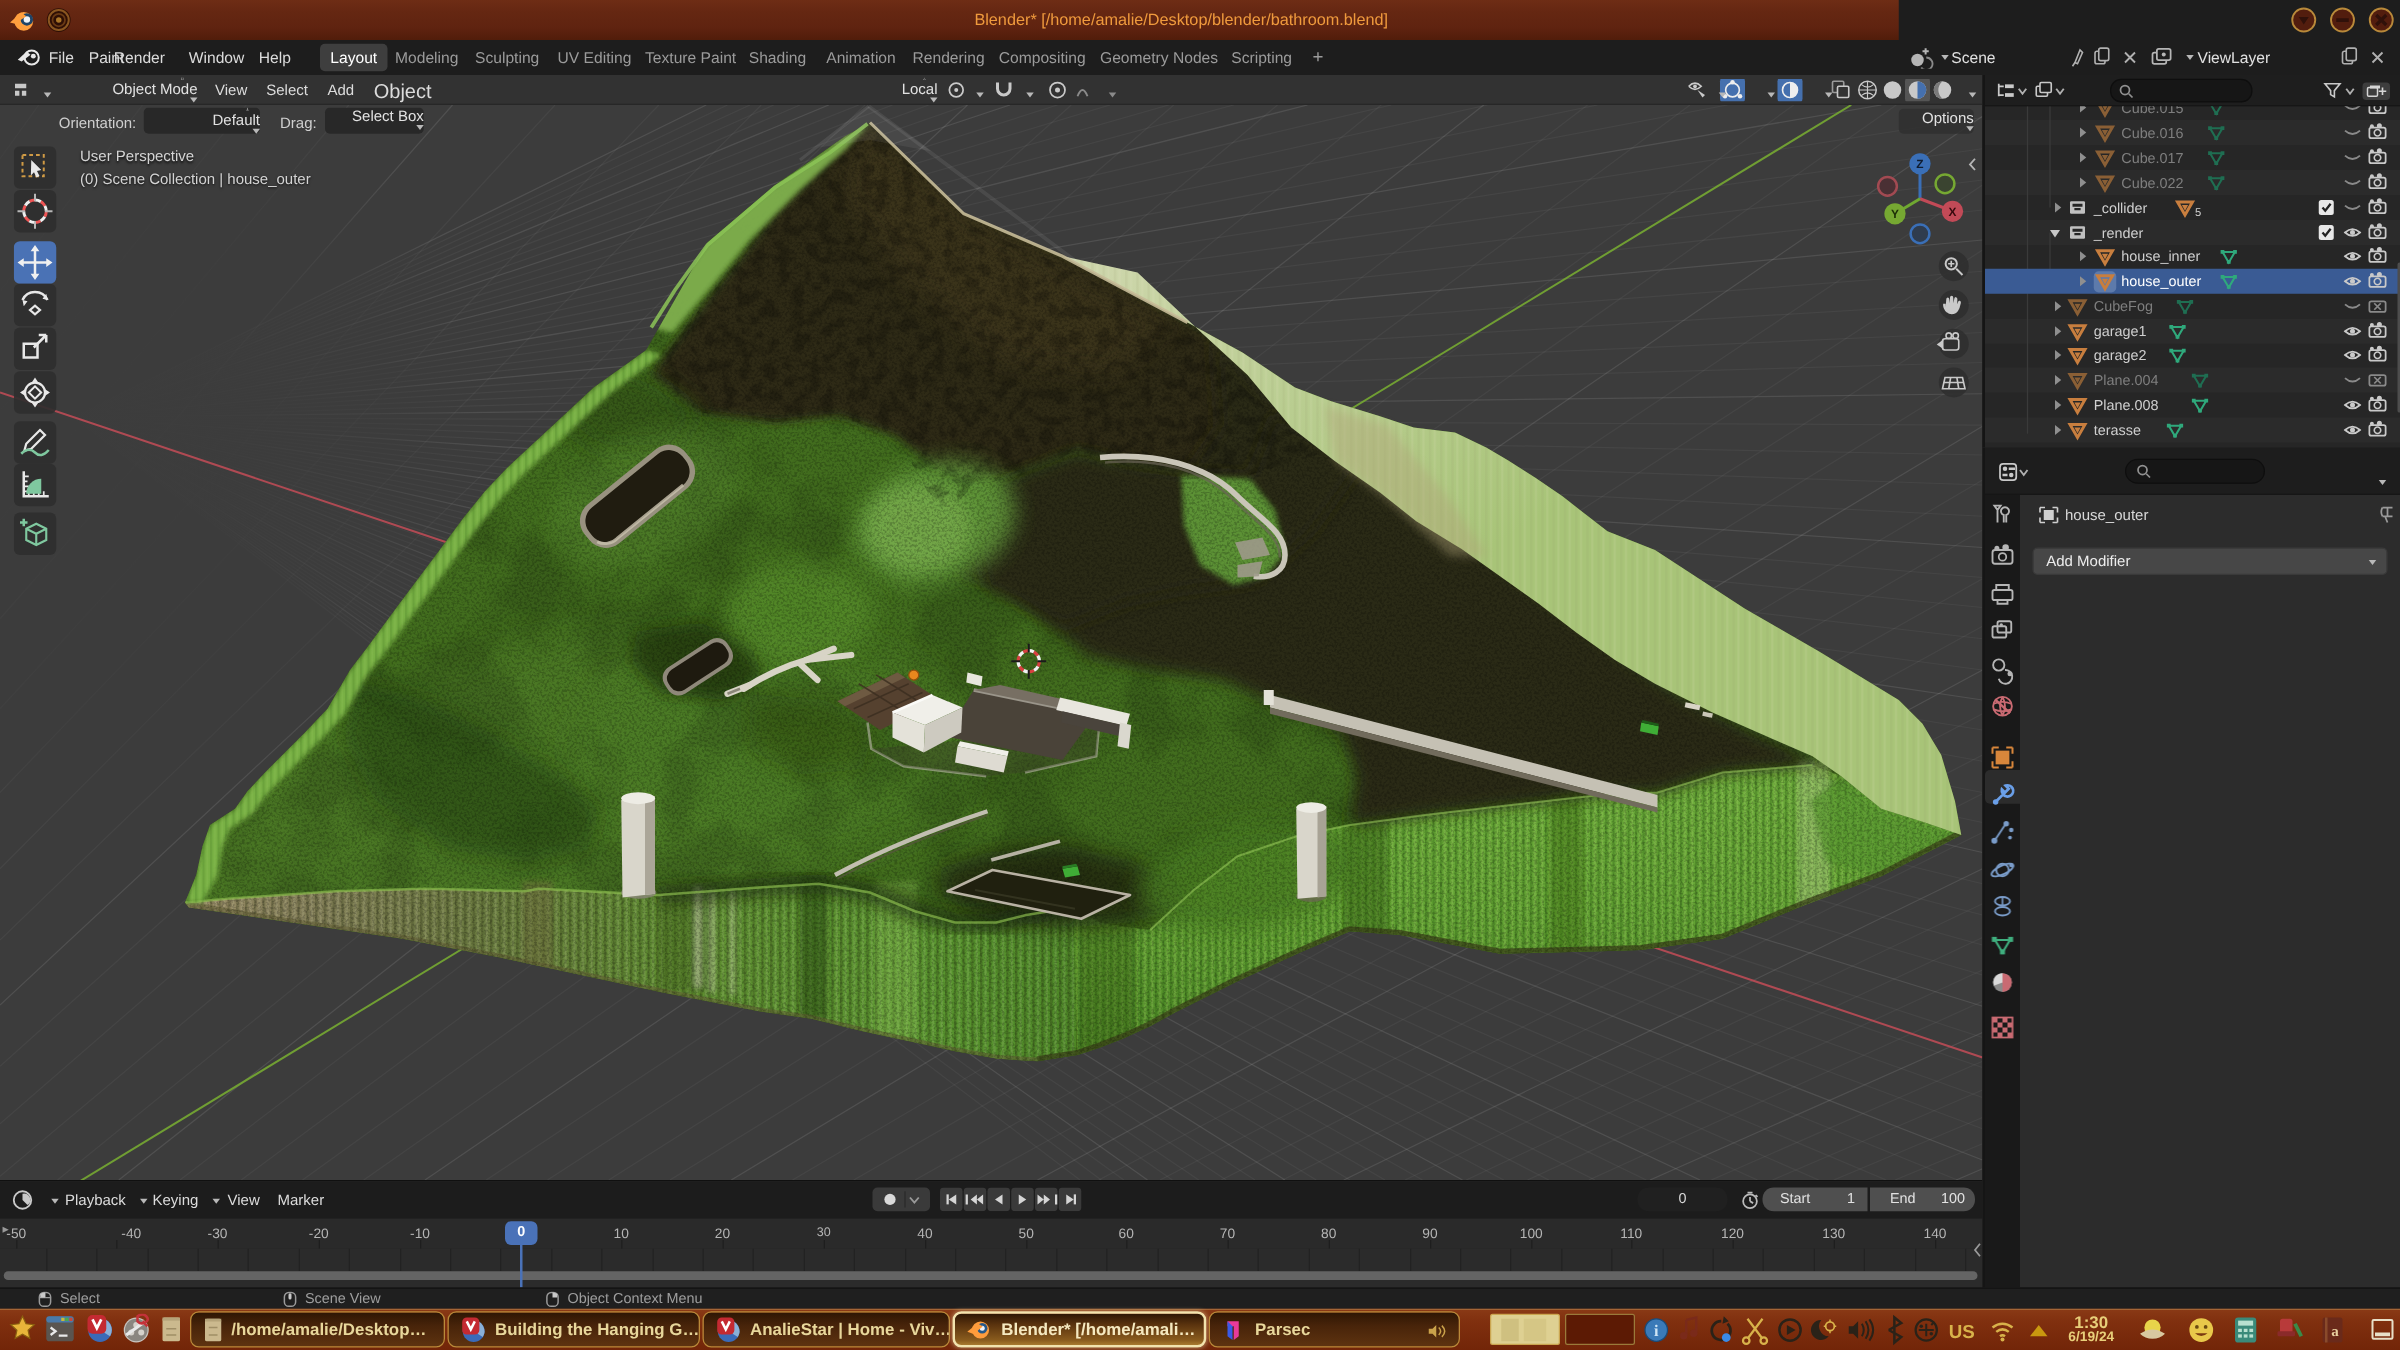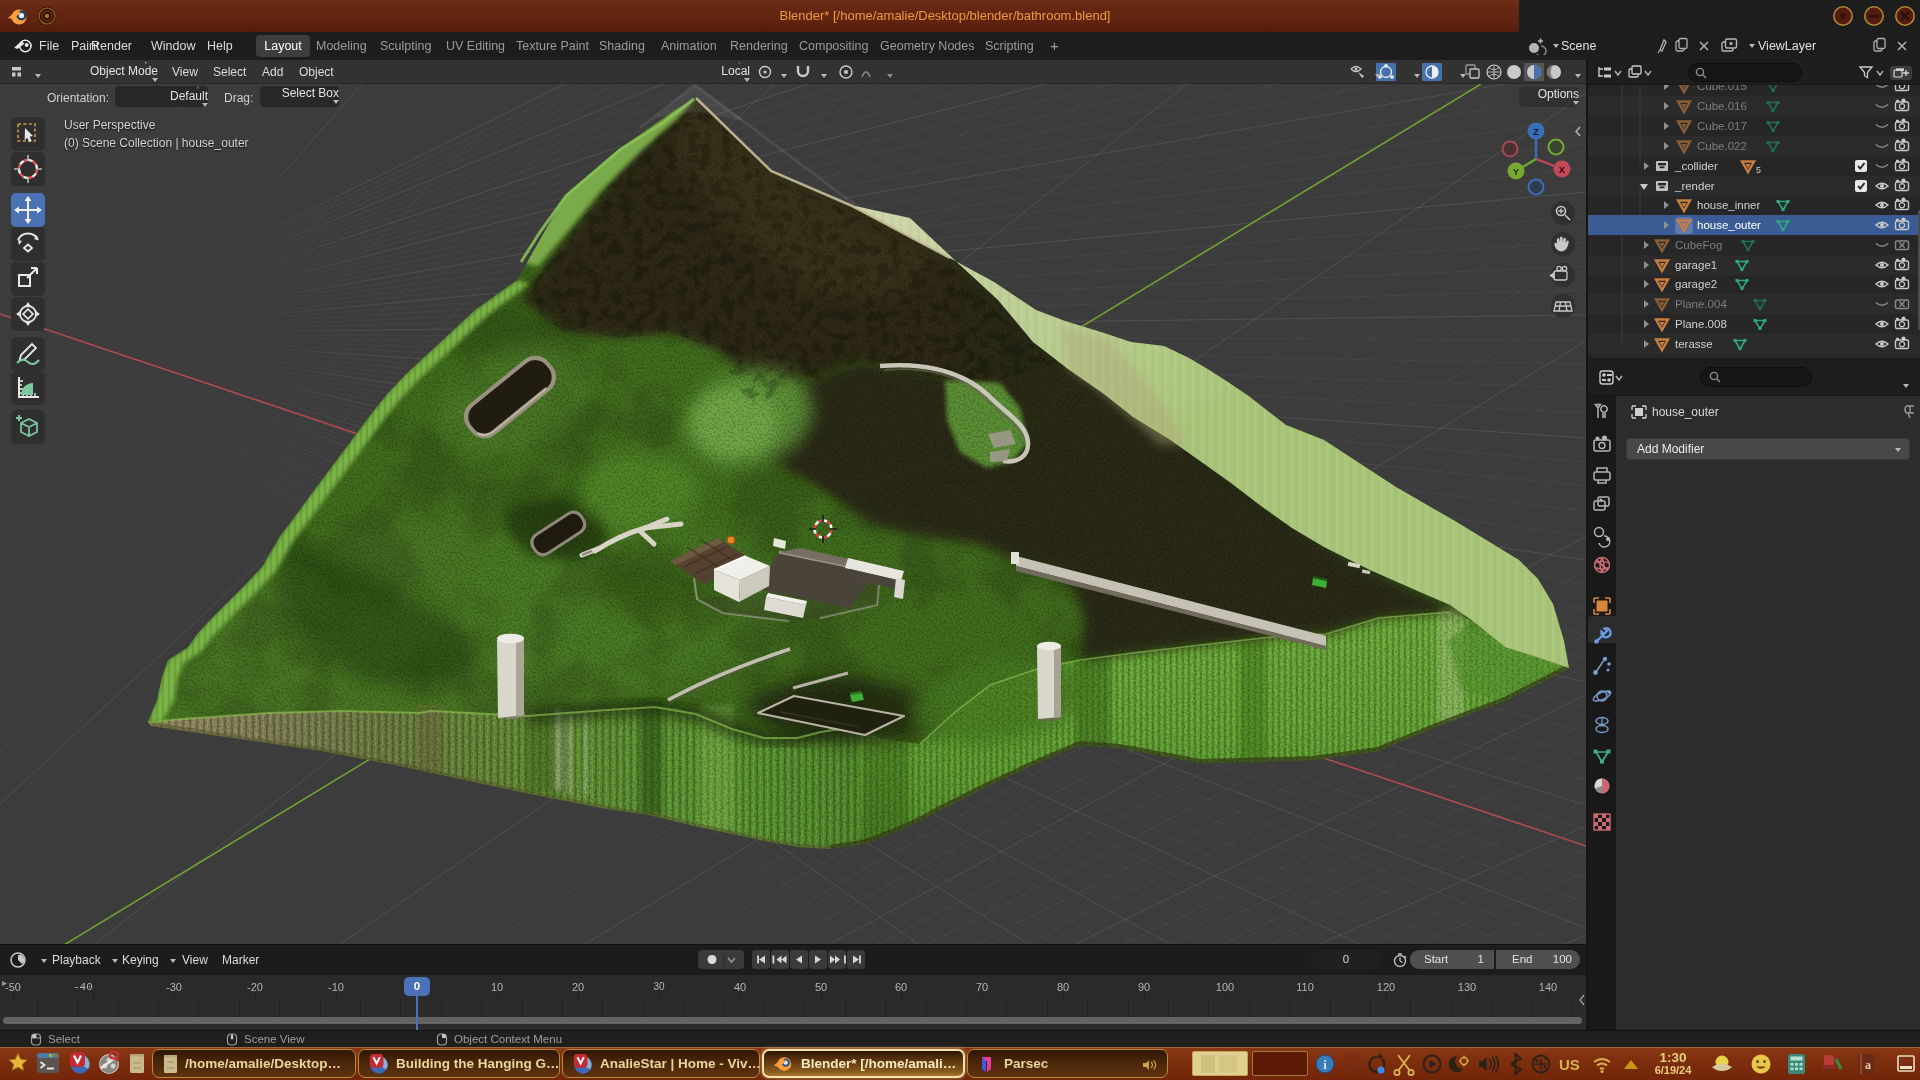--- a/index.html
+++ b/index.html
@@ -555,21 +555,21 @@
       <rect x="1" y="1" width="3" height="3" fill="#cfcfcf"></rect>
           <rect x="10" y="1" width="3" height="3" fill="#cfcfcf"></rect>
       <rect x="1" y="10" width="3" height="3" fill="#cfcfcf"></rect>
           <rect x="10" y="10" width="3" height="3" fill="#cfcfcf"></rect>
     </svg>
     Object Mode <span class="caret" style="margin-left:8px"></span>
   </div>
   <div class="menu abs" style="left:172px;top:5px;font-size:12px">View</div>
   <div class="menu abs" style="left:213px;top:5px;font-size:12px">Select</div>
   <div class="menu abs" style="left:262px;top:5px;font-size:12px">Add</div>
-  <div class="menu abs" style="left:299px;top:5px;font-size:12px">Object</div>
+  <div class="menu abs" style="left:299px;top:5px;font-size:16px">Object</div>
 
   <div class="ddbox abs" style="left:668px;top:2px;width:82px;height:20px;padding-left:6px;background:transparent;">
     <svg width="13" height="13" viewBox="0 0 13 13" style="margin-right:4px">
       <path d="M6.5 1 v11 M1 11 l5.5-4 M12 11 l-5.5-4" stroke="#cfcfcf" stroke-width="1.3" fill="none"></path>
       <circle cx="6.5" cy="1.5" r="1.5" fill="#cfcfcf"></circle>
           <circle cx="1.5" cy="11" r="1.5" fill="#cfcfcf"></circle>
       <circle cx="11.5" cy="11" r="1.5" fill="#cfcfcf"></circle>
     </svg>
     Local <span class="caret" style="margin-left:10px"></span>
   </div>
@@ -755,21 +755,21 @@
   </svg>
   <div class="abs" style="left:1410px;top:5px;width:84px;height:19px;background:#4f4f4f;border-radius:9px 0 0 9px;
     color:#e2e2e2;font-size:11.5px;line-height:19px;">
     <span style="margin-left:14px">Start</span><span style="float:right;margin-right:10px">1</span></div>
   <div class="abs" style="left:1496px;top:5px;width:84px;height:19px;background:#4f4f4f;border-radius:0 9px 9px 0;
     color:#e2e2e2;font-size:11.5px;line-height:19px;">
     <span style="margin-left:16px">End</span><span style="float:right;margin-right:8px">100</span></div>
 
   <div class="abs" style="left:0;top:30px;width:1586px;height:24px;background:#2a2a2a;"></div>
   <div class="abs" style="left:-7px;top:36px;width:40px;text-align:center;color:#b5b5b5;font-size:11px;">-50</div>
-<div class="abs" style="left:73px;top:36px;width:40px;text-align:left;color:#b5b5b5;font-size:11px;font-family:Liberation Mono, monospace;">-40</div>
+<div class="abs" style="left:73px;top:36px;width:40px;text-align:right;color:#b5b5b5;font-size:11px;">-40</div>
 <div class="abs" style="left:154px;top:36px;width:40px;text-align:center;color:#b5b5b5;font-size:11px;">-30</div>
 <div class="abs" style="left:235px;top:36px;width:40px;text-align:center;color:#b5b5b5;font-size:11px;">-20</div>
 <div class="abs" style="left:316px;top:36px;width:40px;text-align:center;color:#b5b5b5;font-size:11px;">-10</div>
 <div class="abs" style="left:477px;top:36px;width:40px;text-align:center;color:#b5b5b5;font-size:11px;">10</div>
 <div class="abs" style="left:558px;top:36px;width:40px;text-align:center;color:#b5b5b5;font-size:11px;">20</div>
 <div class="abs" style="left:639px;top:36px;width:40px;text-align:center;color:#b5b5b5;font-size:10px;">30</div>
 <div class="abs" style="left:720px;top:36px;width:40px;text-align:center;color:#b5b5b5;font-size:11px;">40</div>
 <div class="abs" style="left:801px;top:36px;width:40px;text-align:center;color:#b5b5b5;font-size:11px;">50</div>
 <div class="abs" style="left:881px;top:36px;width:40px;text-align:center;color:#b5b5b5;font-size:11px;">60</div>
 <div class="abs" style="left:962px;top:36px;width:40px;text-align:center;color:#b5b5b5;font-size:11px;">70</div>

